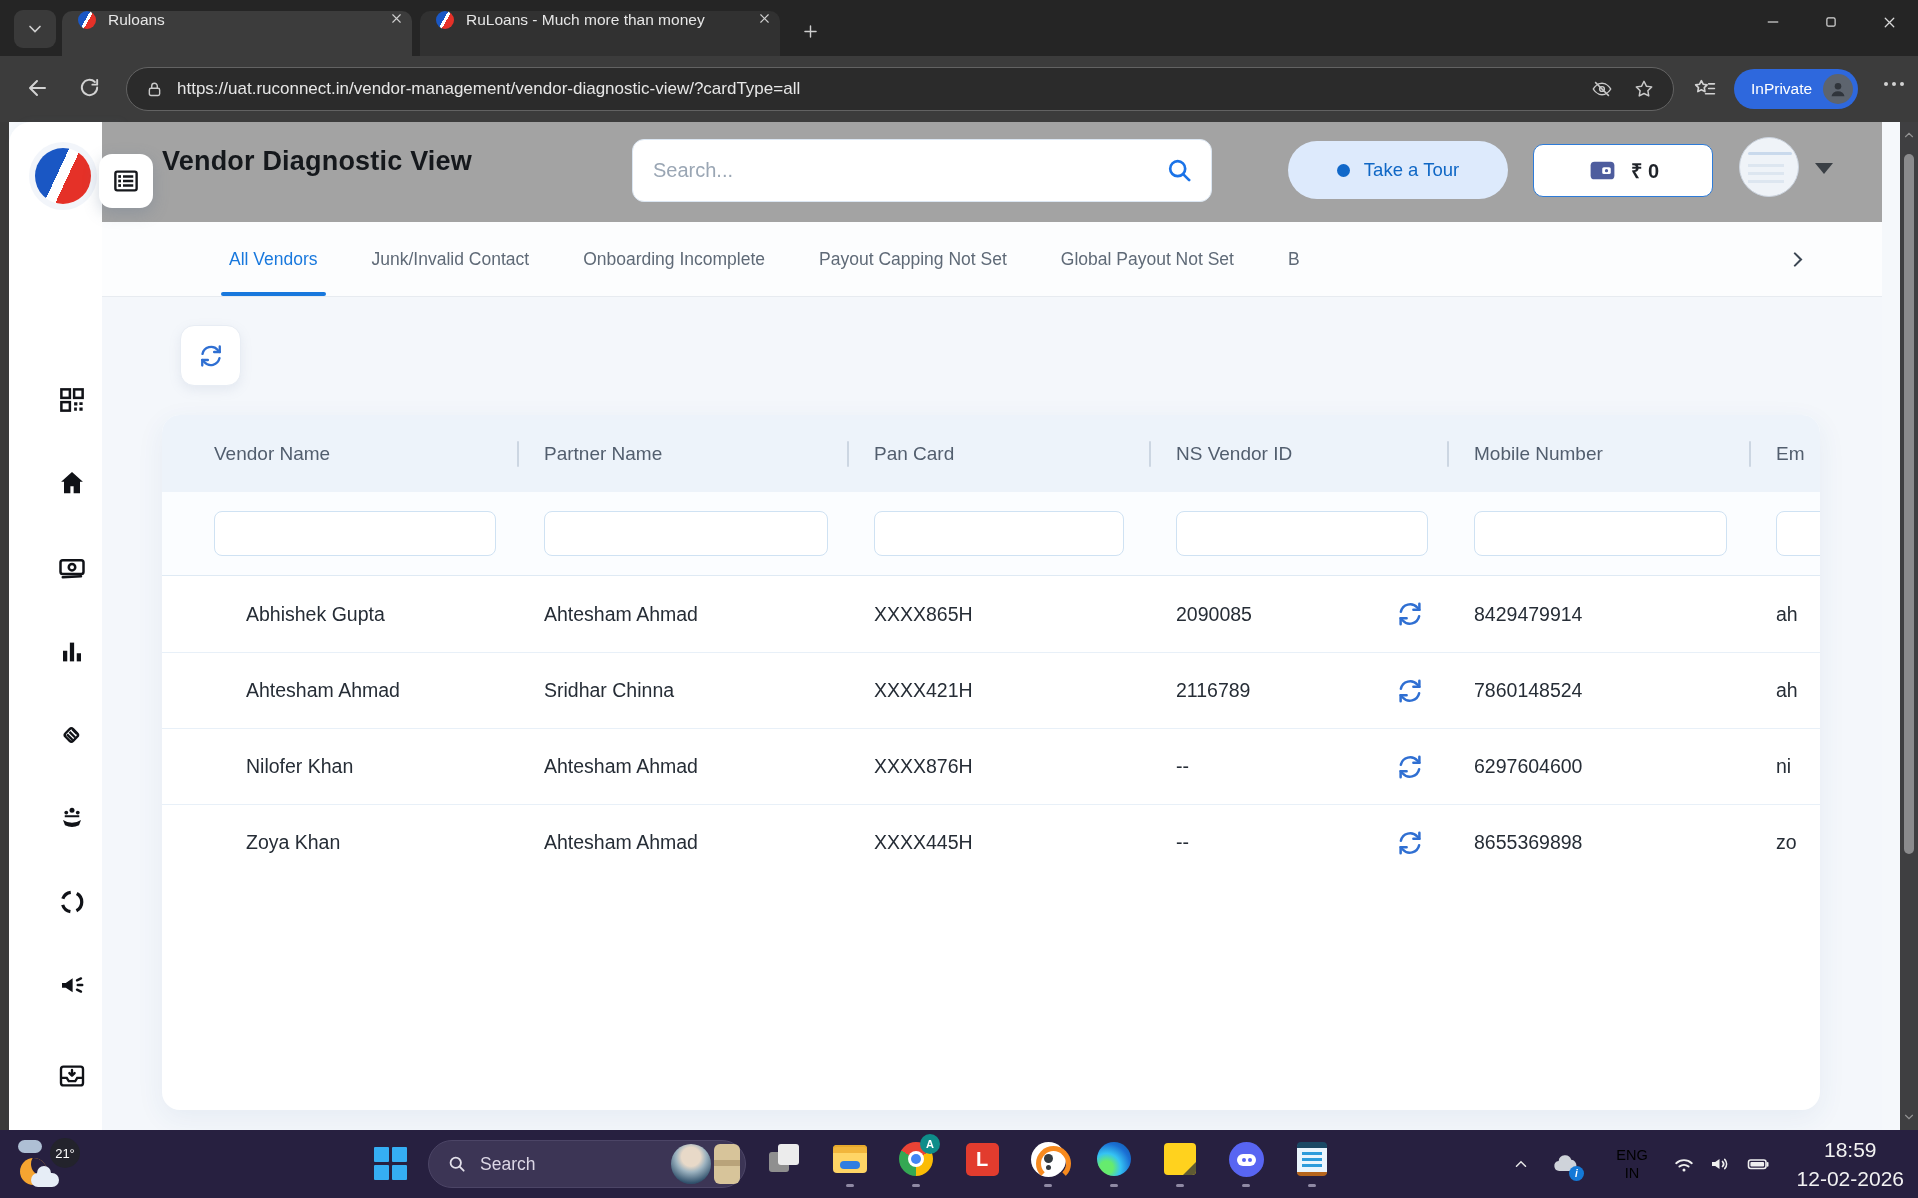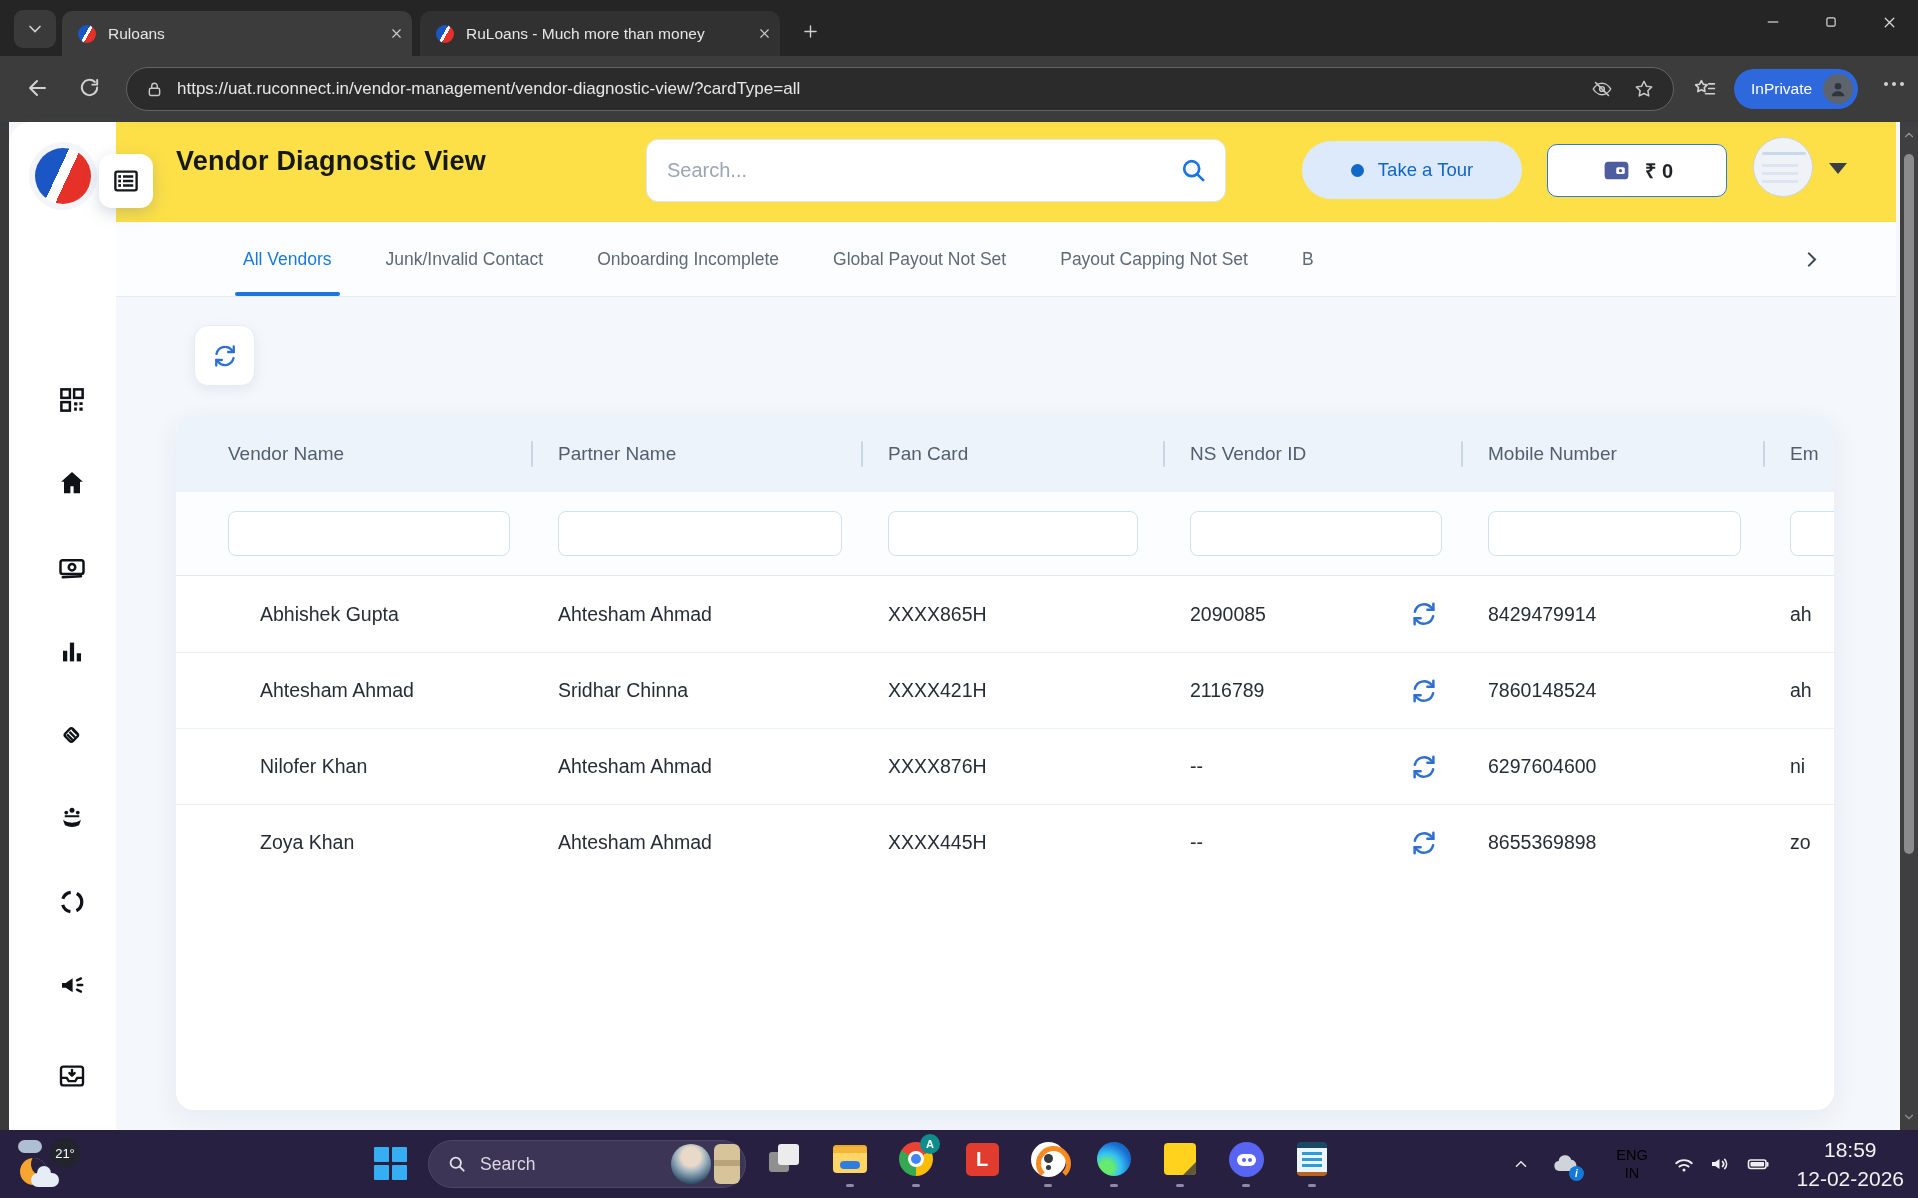--- a/index.html
+++ b/index.html
@@ -5,21 +5,21 @@
   * { margin:0; padding:0; box-sizing:border-box; }
   html,body { width:1918px; height:1198px; }
   body { font-family:"Liberation Sans", sans-serif; background:#000; }
   .screen { position:relative; width:1918px; height:1198px; overflow:hidden; background:#252525; }
   svg { display:block; }
   .sym { position:absolute; width:0; height:0; overflow:hidden; }
 
   
   .tabstrip { position:absolute; left:0; top:0; width:100%; height:56px; background:#252525; }
   .tabsearch { position:absolute; left:14px; top:10px; width:42px; height:38px; border-radius:9px; background:#3a3a3a; display:flex; align-items:center; justify-content:center; color:#cfcfcf; }
-  .btab { position:absolute; bottom:0; height:45px; border-radius:10px 10px 0 0; display:flex; align-items:center; padding:0 8px 0 16px; }
+  .btab { position:absolute; bottom:0; height:45px; border-radius:10px 10px 0 0; display:flex; padding:0 8px 0 16px; }
   .btab.active { background:#3c3c3c; }
   .btab.inactive { background:#313131; }
   .favicon { width:18px; height:18px; border-radius:50%; background:linear-gradient(120deg,#1a57c4 44%,#ffffff 44% 56%,#e53128 56%); flex:none; }
   .btab .title { margin-left:12px; font-size:15.5px; color:#e6e6e6; white-space:nowrap; overflow:hidden; flex:1; }
   .btab .tclose { margin-left:10px; color:#cfcfcf; flex:none; }
   .newtab { position:absolute; left:793px; bottom:8px; width:34px; height:34px; border-radius:8px; display:flex; align-items:center; justify-content:center; color:#cfcfcf; }
   .wincontrols { position:absolute; right:0; top:2px; display:flex; }
   .winbtn { width:58px; height:40px; display:flex; align-items:center; justify-content:center; color:#d9d9d9; }
 
   
@@ -37,21 +37,21 @@
 
   
   .viewport { position:absolute; left:0; top:122px; width:1918px; height:1008px; background:#f5f8fb; }
   .leftdark { position:absolute; left:0; top:0; width:9px; height:100%; background:#3a3a3a; }
 
   .sidebar { position:absolute; left:9px; top:0; width:111px; height:100%; background:#ffffff; border-radius:22px 0 0 0; box-shadow:3px 0 10px rgba(120,140,170,.07); }
   .logo { position:absolute; left:26px; top:26px; width:56px; height:56px; border-radius:50%; background:linear-gradient(115deg,#1a57c4 42%,#ffffff 42% 56%,#e53128 56%); box-shadow:0 0 0 6px rgba(230,236,245,.5); }
   .menubtn { position:absolute; left:99px; top:32px; width:54px; height:54px; border-radius:13px; background:#fff; box-shadow:0 5px 16px rgba(90,110,140,.28); display:flex; align-items:center; justify-content:center; color:#16181c; z-index:5; }
   .sb-ic { position:absolute; left:48px; width:30px; height:30px; color:#101217; display:flex; align-items:center; justify-content:center; }
 
-  .main { position:absolute; left:116px; top:0; width:1780px; height:100%; background:#fde047; }
+  .main { position:absolute; left:102px; top:0; width:1780px; height:100%; background:#a3a3a3; }
   .pagetitle { position:absolute; left:60px; top:24px; font-size:27px; font-weight:bold; color:#15181c; letter-spacing:.2px; }
   .psearch { position:absolute; left:530px; top:17px; width:580px; height:63px; border-radius:12px; border:1.5px solid #dbe6f2; background:#fff; }
   .psearch input { position:absolute; left:20px; top:0; width:500px; height:100%; border:none; outline:none; font-size:20px; color:#2a2f36; font-family:"Liberation Sans",sans-serif; background:transparent; }
   .psearch input::placeholder { color:#9aa6b4; }
   .psearch .sic { position:absolute; right:17px; top:16px; color:#1a73e8; }
   .tourbtn { position:absolute; left:1186px; top:19px; width:220px; height:58px; border-radius:29px; background:#ddeafc; display:flex; align-items:center; justify-content:center; gap:14px; }
   .tourdot { width:13px; height:13px; border-radius:50%; background:#1068c9; }
   .tourlbl { font-size:18.5px; color:#0f67c5; }
   .walletbtn { position:absolute; left:1431px; top:22px; width:180px; height:53px; border-radius:10px; border:1.7px solid #2d7bd8; background:#fff; display:flex; align-items:center; justify-content:center; gap:13px; }
   .walletamt { font-size:20px; font-weight:bold; color:#1f2329; }
@@ -491,22 +491,22 @@
 
       <div class="havatar"></div>
       <div class="hcaret"></div>
       <div class="hdivider"></div>
 
       <div class="tabsrow">
         <div class="tabsflex">
           <span class="ptab active">All Vendors</span>
           <span class="ptab">Junk/Invalid Contact</span>
           <span class="ptab">Onboarding Incomplete</span>
+          <span class="ptab">Payout Capping Not Set</span>
           <span class="ptab">Global Payout Not Set</span>
-          <span class="ptab">Payout Capping Not Set</span>
           <span class="ptab">B</span>
         </div>
         <span class="tab-more">
             <svg width="21" height="21">
               <use href="#ic-chevright"></use>
             </svg>
           </span>
       </div>
       <div class="tabsrow-divider"></div>
       <div class="contentbg"></div>

